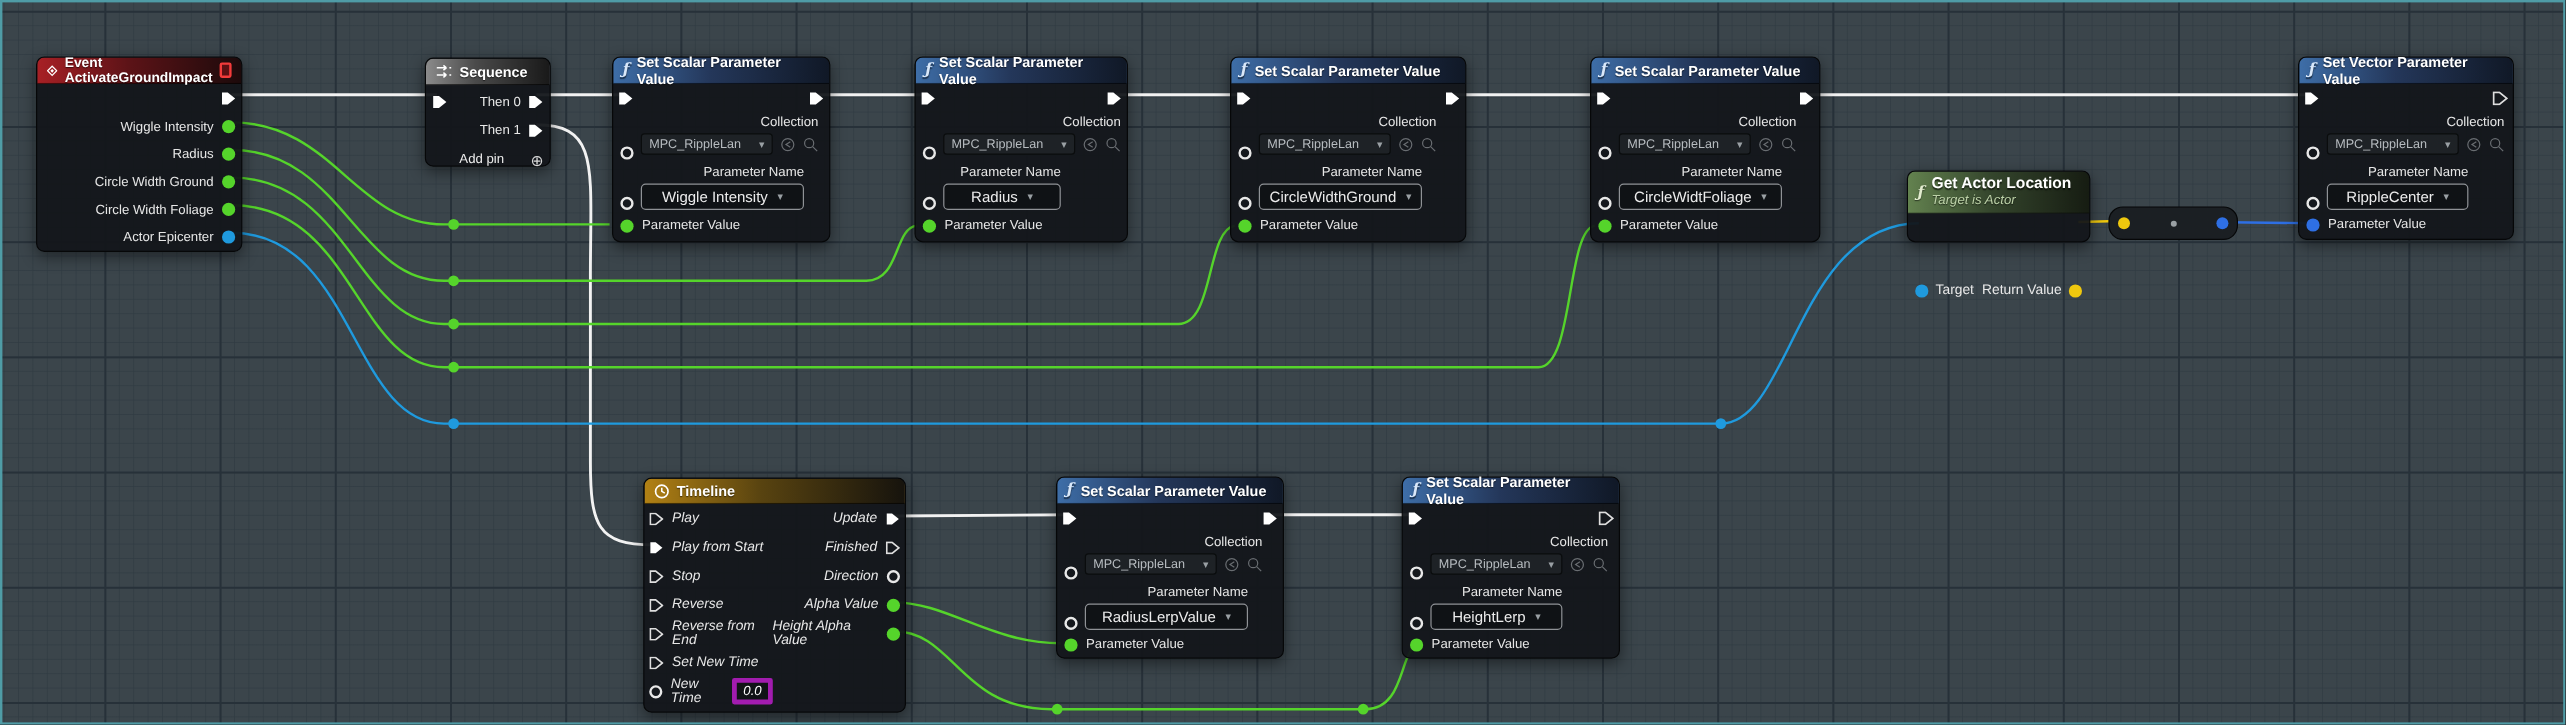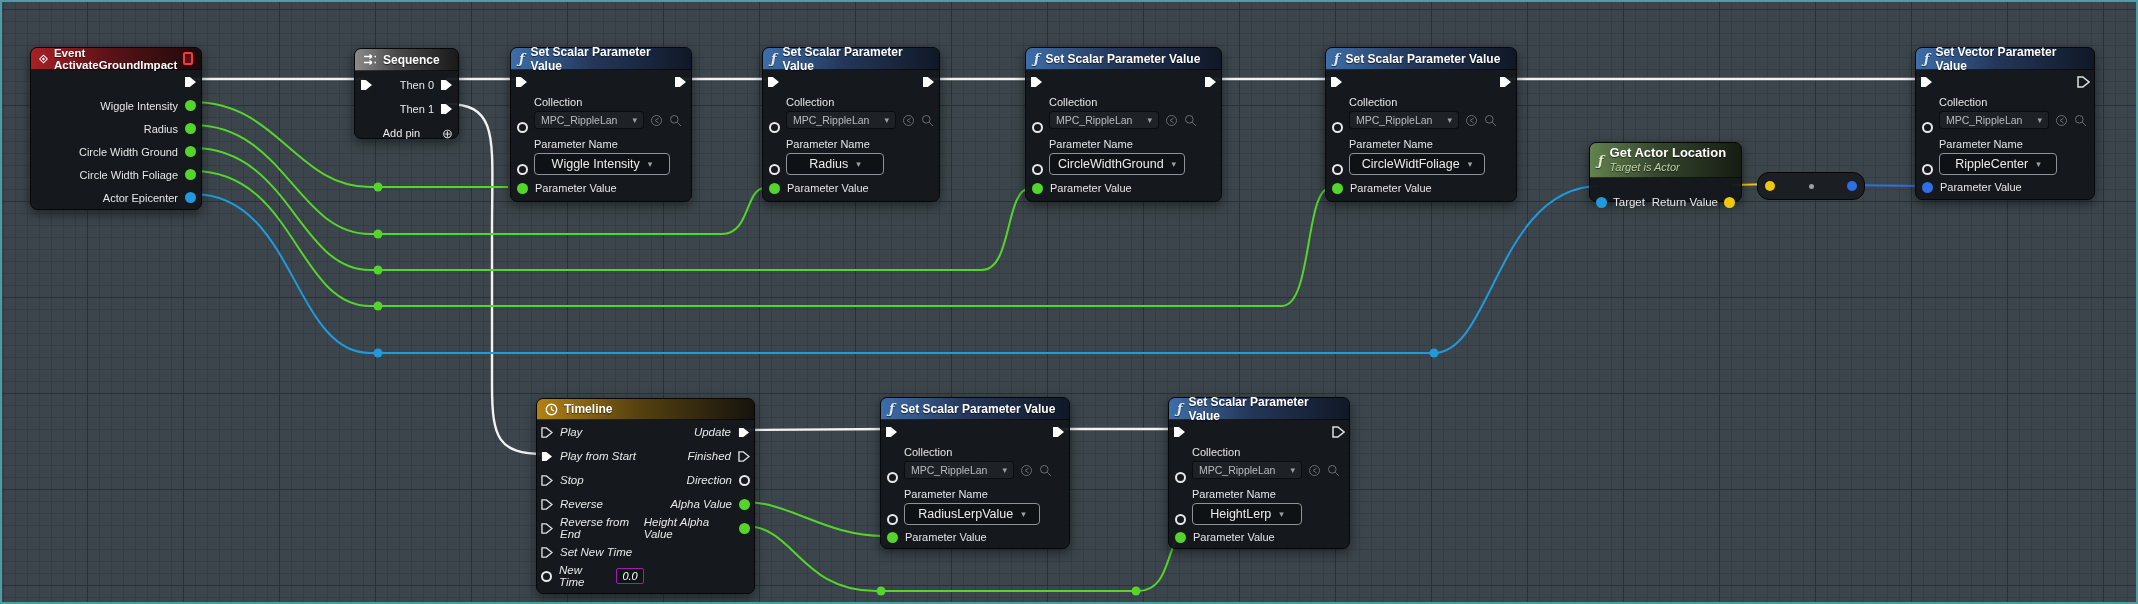--- a/index.html
+++ b/index.html
@@ -33,47 +33,47 @@
   .erow.single-out{justify-content:flex-end;}
   .xp{display:inline-flex;align-items:center;}
   .pin{display:inline-block;width:11px;height:11px;border-radius:50%;flex:none;}
   .pin.donut{width:7px;height:7px;background:transparent !important;border:2.5px solid;}
   .p-green{background:#55d42b;border-color:#55d42b;}
   .p-blue{background:#1f9ade;border-color:#1f9ade;}
   .p-dblue{background:#2e6fe4;border-color:#2e6fe4;}
   .p-yellow{background:#efc80e;border-color:#efc80e;}
   .p-purple{background:#b96be8;border-color:#b96be8;}
   .p-teal{background:#0c7264;border-color:#0d8273;}
-  .prow{display:flex;align-items:flex-start;padding:5px 6px 0 6px;gap:6px;}
+  .prow{display:flex;align-items:flex-start;padding:5px 6px 0 6px;gap:6px;text-align:right;}
   .prow .pin{margin-top:26px;}
   .pcol{display:flex;flex-direction:column;gap:3px;}
   .plabel{font-size:11px;color:#e6e6e6;}
   .ddrow{display:flex;align-items:center;gap:6px;}
   .dd{display:flex;align-items:center;justify-content:space-between;background:#1e2226;border:1px solid #0a0c0d;
     border-radius:3px;color:#b7bcc0;font-size:10.5px;padding:2px 6px;min-width:96px;}
   .dd.big{background:#0f1215;border:1px solid #8f9296;border-radius:4px;color:#ececec;font-size:12.5px;
     padding:3px 8px;min-width:118px;justify-content:center;gap:8px;}
   .chev{color:#9aa0a4;font-size:9px;line-height:1;}
   .gicon{display:inline-flex;opacity:.45;}
   .vrow{position:absolute;left:6px;bottom:4px;display:flex;align-items:center;gap:7px;height:18px;}
   .plabel2{font-size:11px;color:#e6e6e6;}
   .ev-row{display:flex;align-items:center;justify-content:flex-end;gap:7px;height:23px;padding-right:5px;}
   .seq-row{display:flex;align-items:center;justify-content:flex-end;gap:6px;height:24px;padding:0 5px;font-size:11px;}
   .addpin{color:#ececec;font-size:11px;display:flex;align-items:center;gap:22px;}
   .plus{font-size:13px;color:#d8d8d8;line-height:1;}
   .redsq{width:9px;height:9px;border:2px solid #f23b3b;background:#5d1013;border-radius:2px;margin-left:auto;}
   .gal-sub{font-style:italic;font-weight:normal;font-size:11px;color:#bdd2a8;}
   .gal-hcol{display:flex;flex-direction:column;line-height:1.25;}
-  .gal-row{display:flex;align-items:flex-end;justify-content:space-between;height:26px;padding:4px 6px;font-size:11.5px;}
+  .gal-row{display:flex;align-items:center;justify-content:space-between;height:26px;padding:4px 6px;font-size:11.5px;margin-top:47px;}
   .gal-cell{display:flex;align-items:center;gap:6px;}
   .tl-body{display:flex;justify-content:space-between;padding:0 4px;font-style:italic;}
   .tl-col{display:flex;flex-direction:column;}
   .tl-row{display:flex;align-items:center;gap:7px;height:24px;font-size:11.5px;}
   .tl-col.right .tl-row{justify-content:flex-end;}
-  .ntbox{border:1px solid #a21caf;border-radius:2px;background:#101316;color:#fff;font-size:11px;padding:1px 5px;}
+  .ntbox{border:4px solid #a21caf;border-radius:2px;background:#101316;color:#fff;font-size:11px;padding:1px 5px;}
   .conv{position:absolute;z-index:10;background:#1b1f23;border:1px solid #060708;border-radius:12px;
     display:flex;align-items:center;justify-content:space-between;padding:0 7px;}
   .convdot{width:5px;height:5px;border-radius:50%;background:#9aa0a4;}
 </style>
 </head>
 <body>
 
 <div class="stage">
 
   <svg class="wires" width="2138" height="604">

